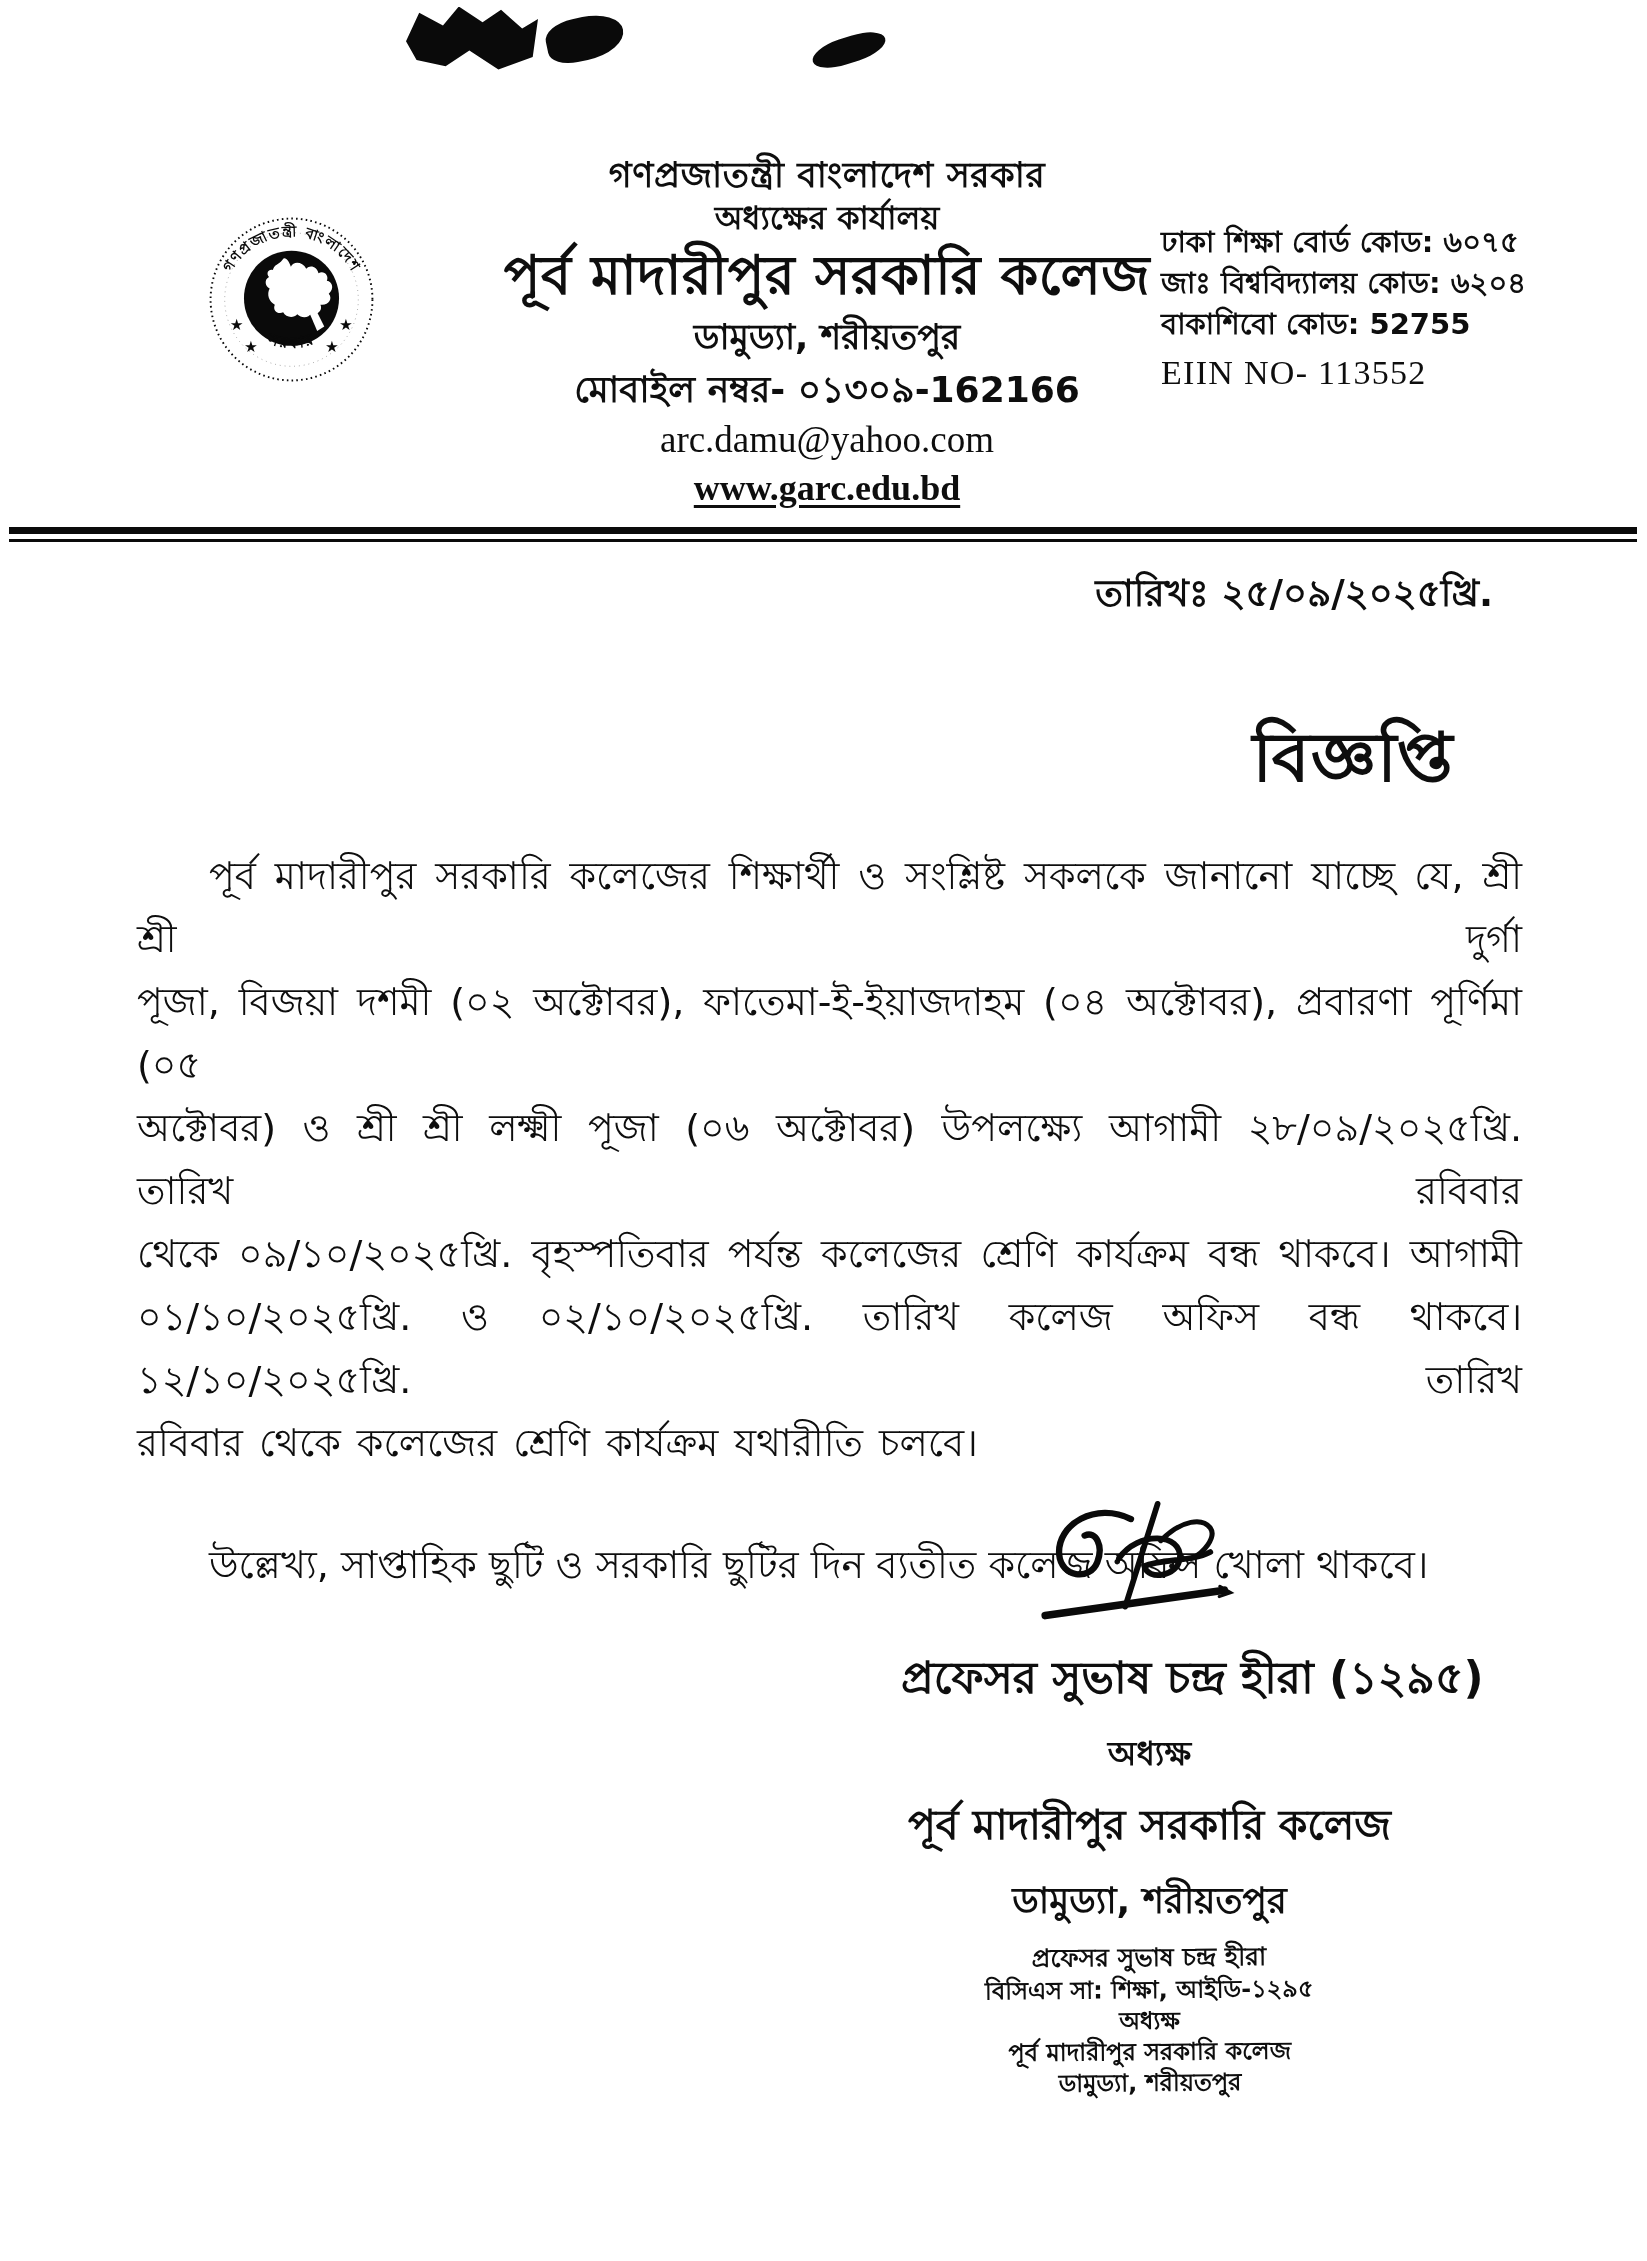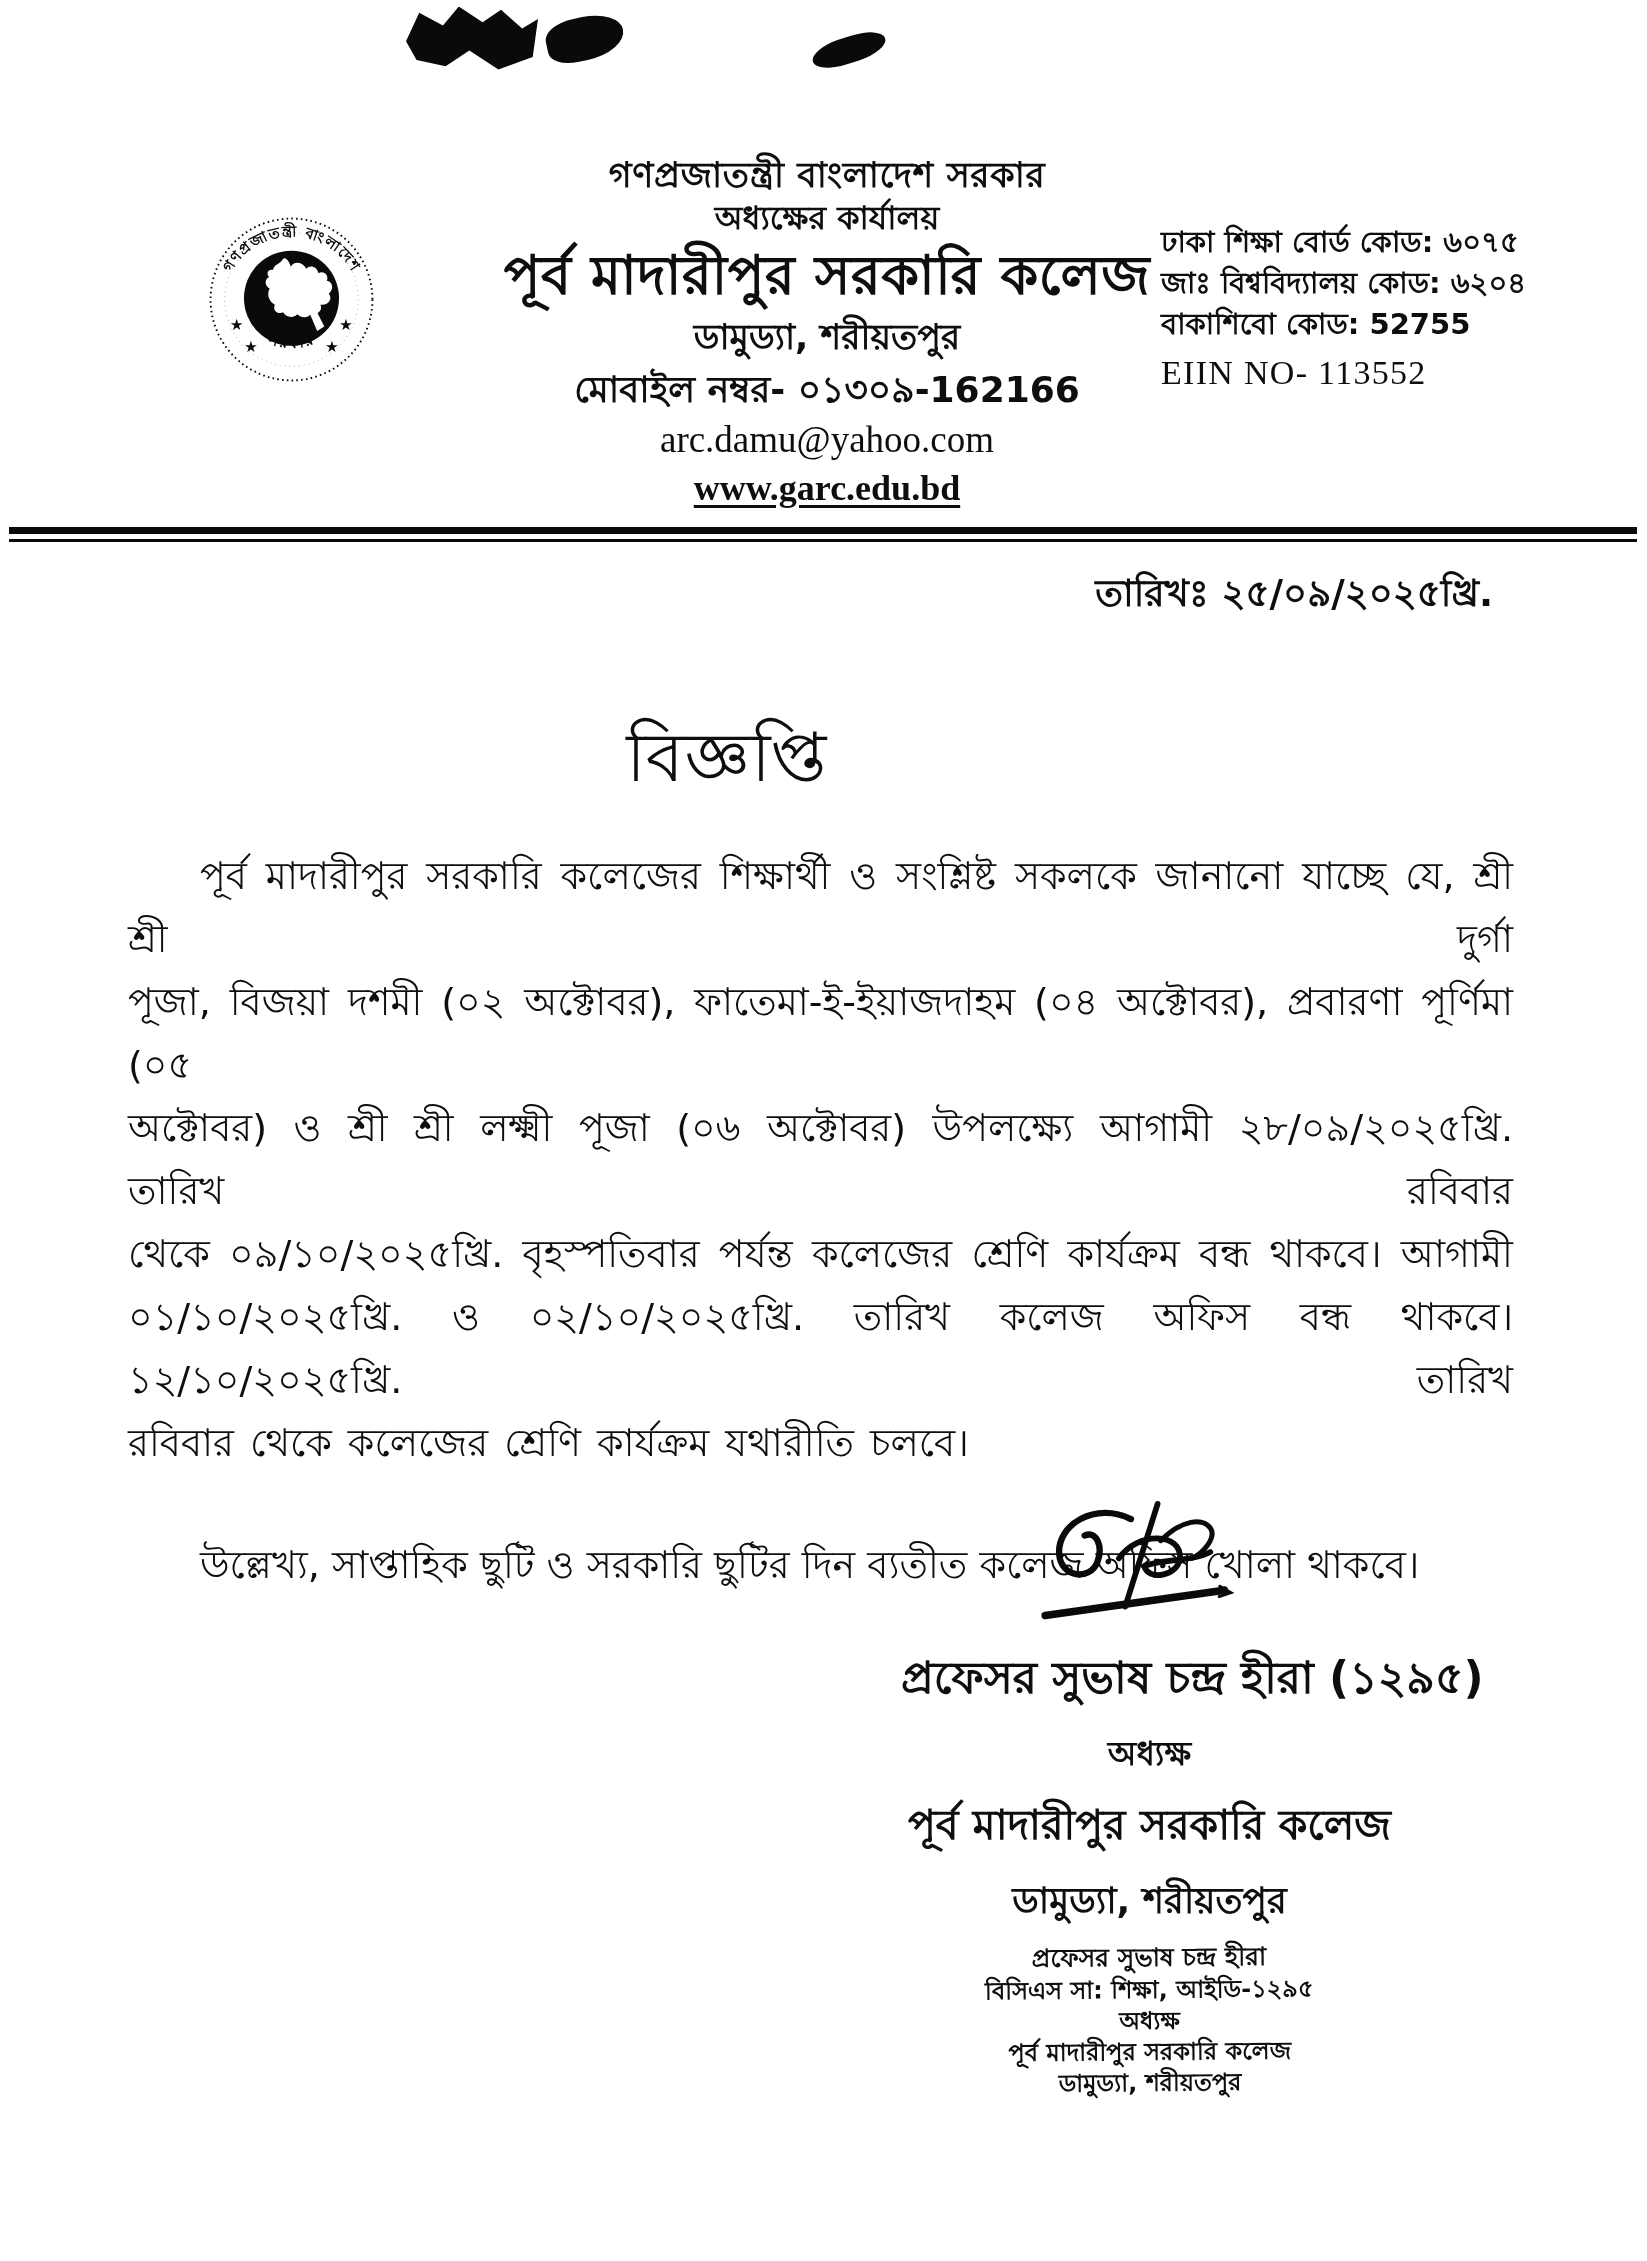--- a/index.html
+++ b/index.html
@@ -30,23 +30,23 @@
     text-decoration:underline;text-underline-offset:5.2px;}
   .hdr-codes{position:absolute;left:1161px;top:222px;width:362px;text-align:left;line-height:1.42;}
   .code-line{font-size:29px;font-weight:600;white-space:nowrap;}
   .eiin-line{font-family:"Liberation Serif", serif;font-size:34px;font-weight:400;margin-top:3.9px;letter-spacing:1.3px;}
   
   .rule-thick{position:absolute;left:9px;right:10.3px;top:527px;height:6.5px;background:#0a0a0a;}
   .rule-thin{position:absolute;left:9px;right:10.3px;top:539px;height:2.6px;background:#0a0a0a;}
   
   .date-line{position:absolute;right:154px;top:548px;font-size:37px;font-weight:600;margin-top:16px;}
   
-  .notice-title{position:absolute;left:0;top:705px;width:1454px;text-align:center;
-    font-size:68px;font-weight:400;letter-spacing:1.3px;}
-  .body-block{position:absolute;left:128px;top:845px;width:1385px;}
+  .notice-title{position:absolute;left:0;top:705px;width:1454px;text-align:right;
+    font-size:68px;font-weight:700;letter-spacing:1.3px;}
+  .body-block{position:absolute;left:137px;top:845px;width:1385px;}
   .body-line{font-size:38px;line-height:63px;text-align:justify;text-align-last:justify;
     word-spacing:3.9px;font-weight:500;}
   .body-line.first{text-indent:72px;}
   .body-line.last{text-align-last:left;}
   .para2{margin-top:59px;text-indent:72px;font-size:38px;line-height:63px;font-weight:500;}
   
   .sig-block{position:absolute;left:901px;top:1500px;width:497px;text-align:center;}
   .sig-scribble{width:304px;height:127px;margin:0 auto;display:block;}
   .sig-name{font-size:44px;font-weight:600;margin-top:18px;white-space:nowrap;}
   .sig-designation{font-size:33px;font-weight:600;margin-top:10.3px;}

